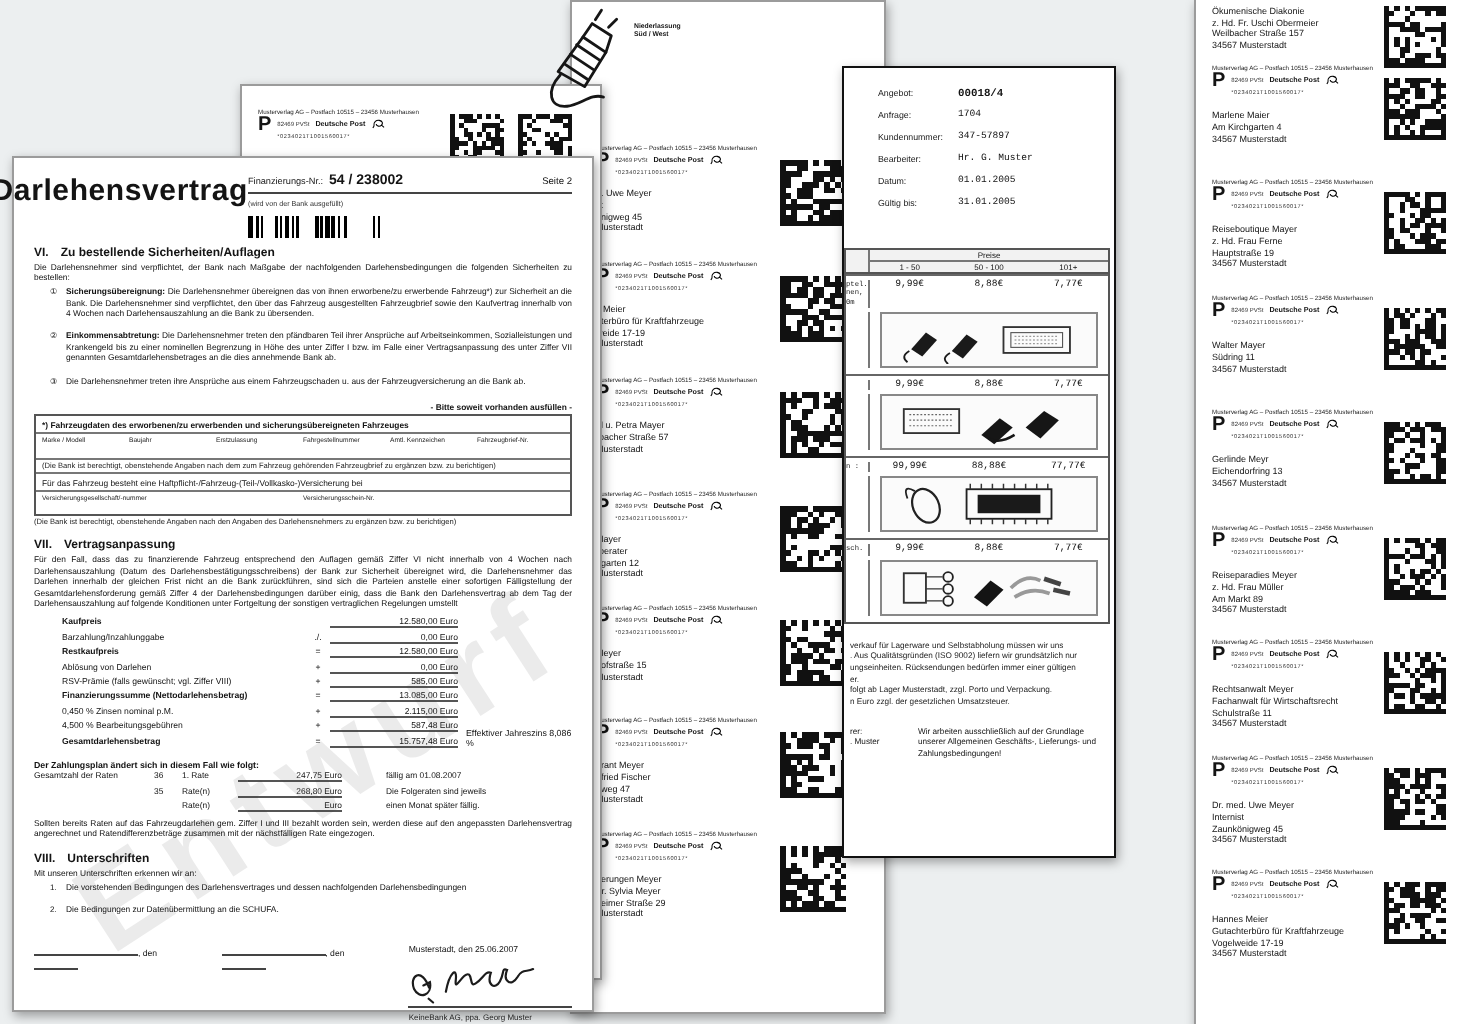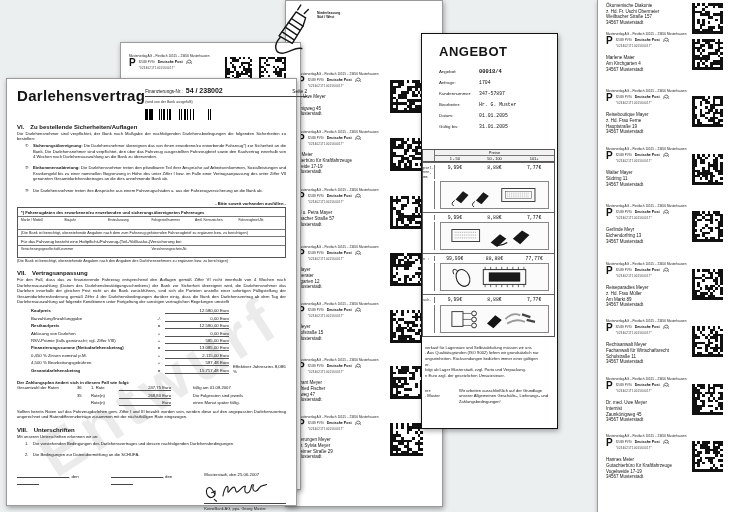--- a/index.html
+++ b/index.html
@@ -63,21 +63,21 @@
   .ag-imgbox{flex:1;height:26px;margin:0 5px;border:.6px solid #888;
              background:#fbfbfb;display:flex;align-items:center;justify-content:center;}
   .ag-imgbox svg{width:96%;height:24px;}
   .ag-footer{margin:8px 3px 0 3px;font-size:4.1px;line-height:1.4;color:#222;}
   .ag-signoff{display:flex;margin:9px 3px 0 3px;font-size:4.1px;line-height:1.35;}
   .ag-so-left{width:34px;flex:none;}
   .ag-so-right{flex:1;}
 
   
   #sheet-a{left:6px;top:78px;width:291px;height:428px;z-index:60;padding:8px 10px;}
-  .dv-header{display:flex;}
+  .dv-header{display:flex;justify-content:flex-end;}
   .dv-title{font-size:15px;font-weight:bold;letter-spacing:.3px;flex:1;}
   .dv-finblock{width:162px;flex:none;}
   .dv-finrow{display:flex;align-items:baseline;border-bottom:.6px solid #444;padding-bottom:2px;}
   .dv-finlabel{font-size:4.6px;}
   .dv-finno{font-size:7px;font-weight:bold;margin-left:3px;flex:1;}
   .dv-page{font-size:4.8px;}
   .dv-banknote{font-size:3.6px;color:#333;margin-top:3px;}
   .dv-barcode{display:block;margin-top:2px;width:66px;height:11px;}
   .dv-h{font-size:6px;font-weight:bold;margin-top:7px;display:flex;gap:6px;}
   .dv-p{font-size:4.2px;line-height:1.3;color:#111;margin-top:1px;text-align:justify;}
@@ -1870,21 +1870,20 @@
             <rect x="22.00" y="30.25" width="2.75" height="2.75"></rect>
             <rect x="24.75" y="30.25" width="2.75" height="2.75"></rect>
             <rect x="27.50" y="30.25" width="2.75" height="2.75"></rect>
             <rect x="30.25" y="30.25" width="2.75" height="2.75"></rect>
           </svg>
         </span>
       </div>
     </section>
 
   <section class="sheet" id="sheet-angebot">
-    <div class="ag-title">ANGEBOT</div>
     <div class="ag-meta" id="ag-meta">
         <div class="ag-mrow">
           <span class="ag-mlabel">Angebot:</span>
           <span class="ag-mvalue">00018/4</span>
         </div>
         <div class="ag-mrow">
           <span class="ag-mlabel">Anfrage:</span>
           <span class="ag-mvalue">1704</span>
         </div>
         <div class="ag-mrow">

